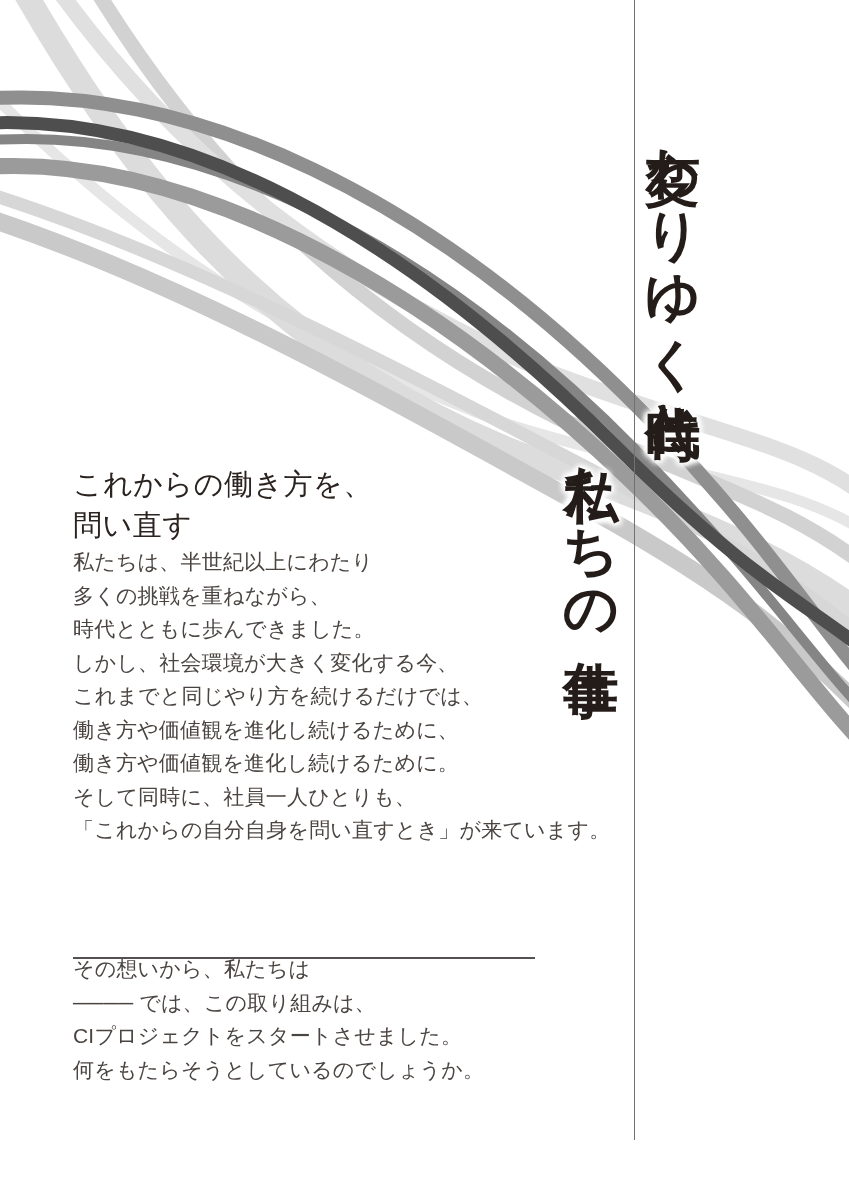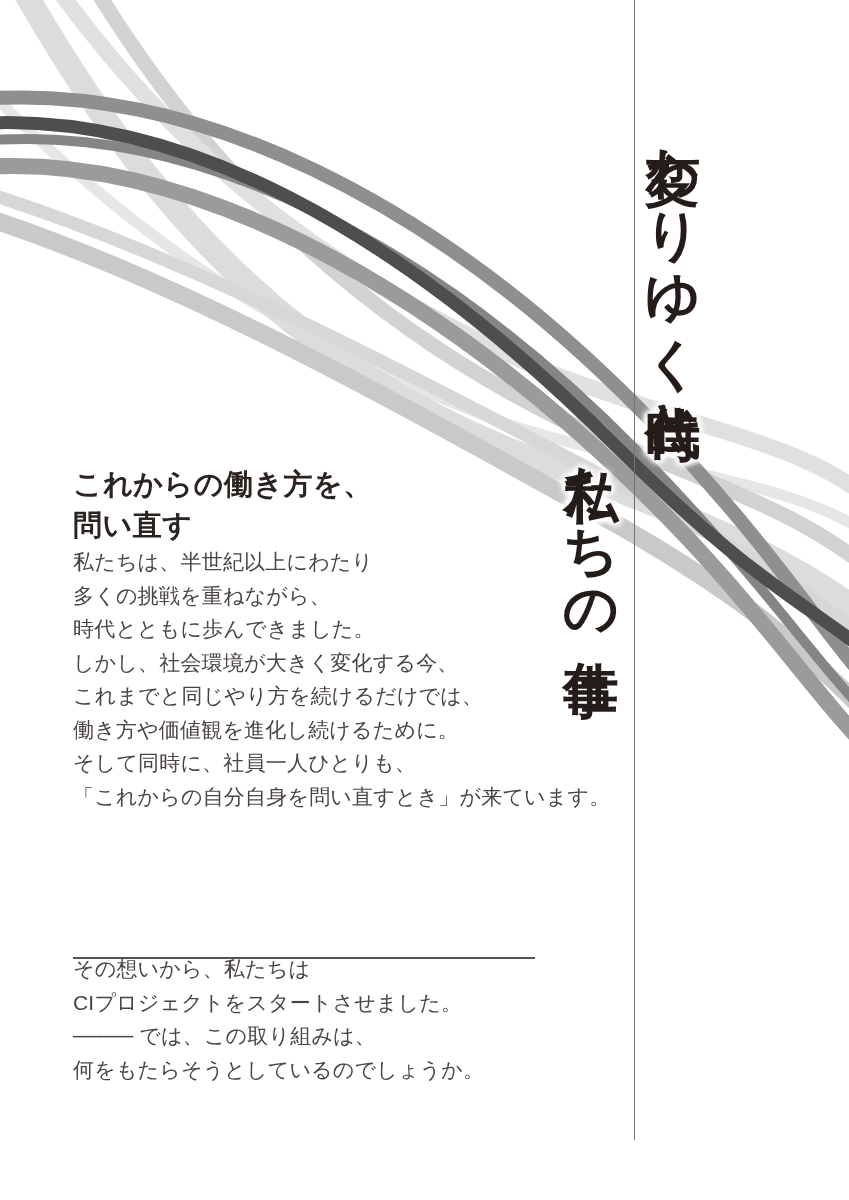--- a/index.html
+++ b/index.html
@@ -20,21 +20,21 @@
     writing-mode:vertical-rl;text-orientation:mixed;
     font-size:55px;line-height:1.06;font-weight:700;
     color:#241c19;letter-spacing:1px;white-space:nowrap;
     text-shadow:0 0 4px #fff,0 0 7px #fff,0 0 10px #fff,
       2px 2px 6px #fff,-2px -2px 6px #fff,2px -2px 6px #fff,-2px 2px 6px #fff;
   }
   .vtitle.col1{left:644px;top:107px;}
   .vtitle.col2{left:562px;top:426px;}
   .heading{
     position:absolute;left:73px;top:464px;z-index:3;margin:0;
-    font-size:29px;line-height:41px;font-weight:700;color:#2b2320;
+    font-size:29px;line-height:41px;font-weight:400;color:#2b2320;
     letter-spacing:0.5px;
   }
   .heading span{display:block;}
   .bodytext{
     position:absolute;left:73px;z-index:3;
     font-size:21px;line-height:33.5px;color:#4b4542;
     letter-spacing:0.2px;
   }
   .bodytext p{margin:0;padding:0;}
   .p1{top:545px;}
@@ -71,27 +71,28 @@
     <span>これからの働き方を、</span>
     <span>問い直す</span>
   </h1>
 
   <div class="bodytext p1">
     <p>私たちは、半世紀以上にわたり</p>
     <p>多くの挑戦を重ねながら、</p>
     <p>時代とともに歩んできました。</p>
     <p>しかし、社会環境が大きく変化する今、</p>
     <p>これまでと同じやり方を続けるだけでは、</p>
+    <p>働き方や価値観を進化し続けるために、</p>
     <p>働き方や価値観を進化し続けるために。</p>
     <p>そして同時に、社員一人ひとりも、</p>
     <p>「これからの自分自身を問い直すとき」が来ています。</p>
   </div>
 
   <div class="divider"></div>
 
   <div class="bodytext p2">
     <p>その想いから、私たちは</p>
+    <p>──── では、この取り組みは、</p>
     <p>CIプロジェクトをスタートさせました。</p>
-    <p>──── では、この取り組みは、</p>
     <p>何をもたらそうとしているのでしょうか。</p>
   </div>
 
 </div>
 
 </body></html>

